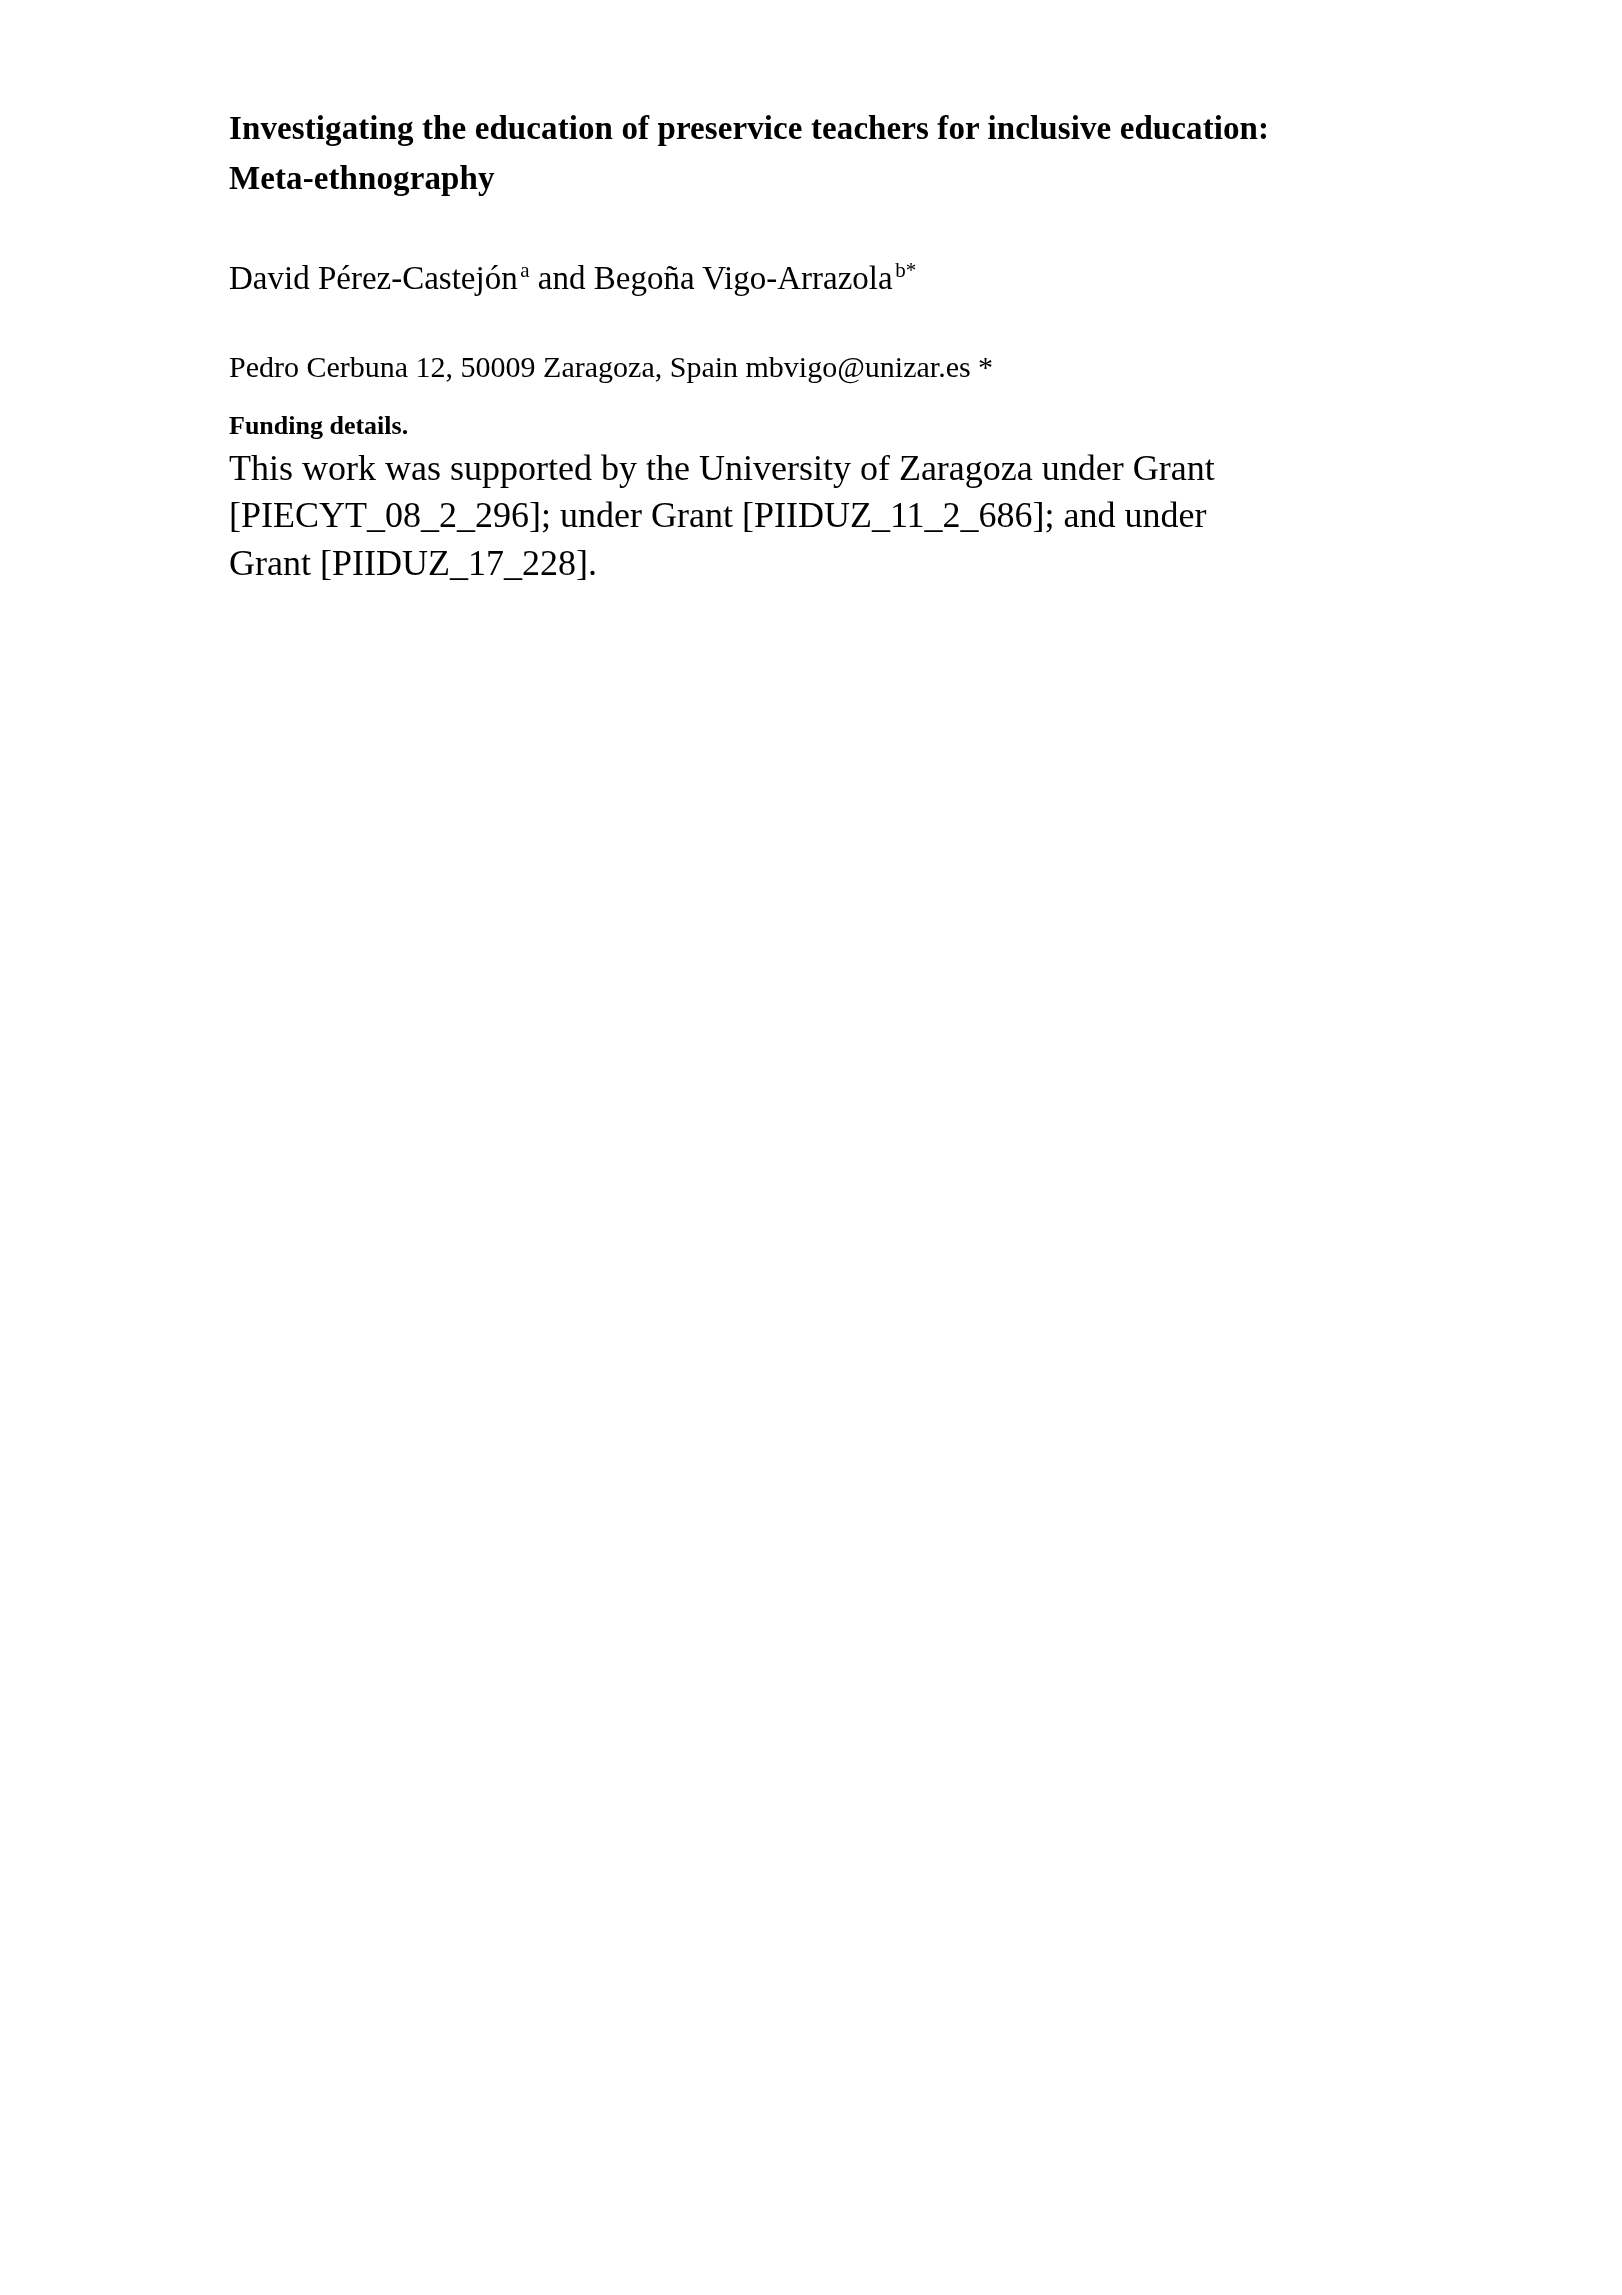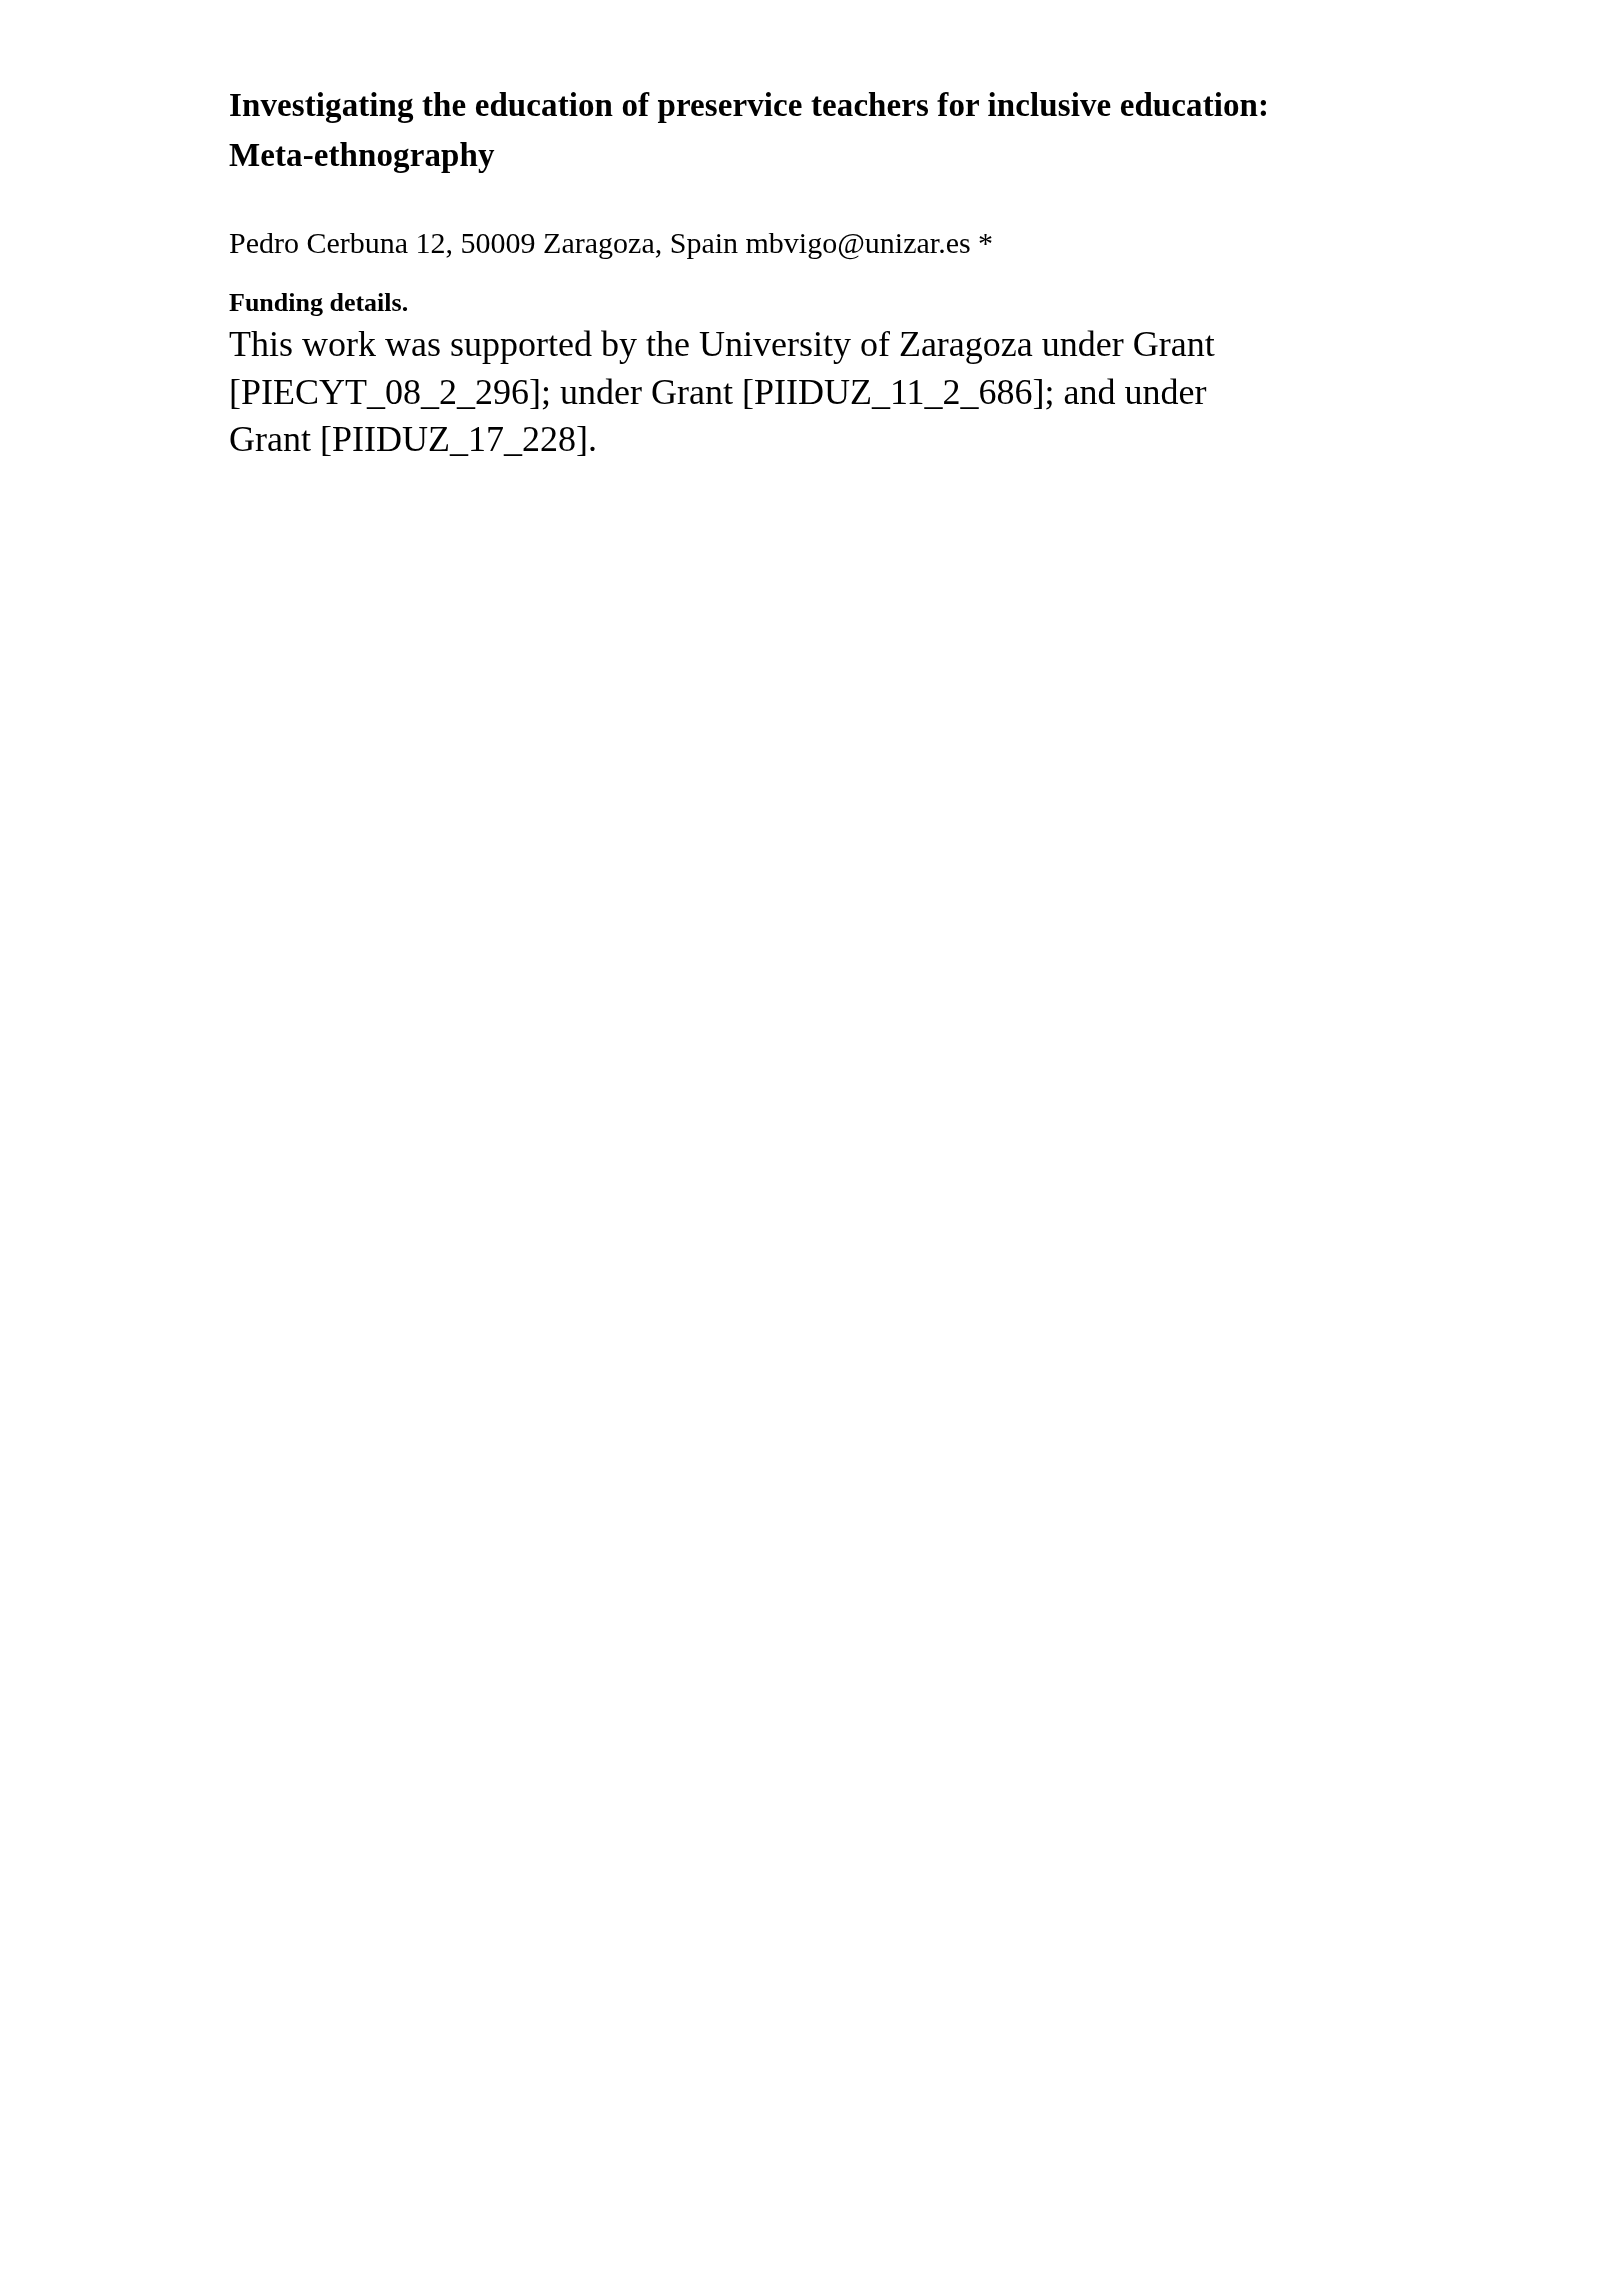--- a/index.html
+++ b/index.html
@@ -13,21 +13,21 @@
     font-family: "Liberation Serif", serif;
     color: #000000;
     -webkit-font-smoothing: antialiased;
   }
   .page {
     position: relative;
     width: 1622px;
     height: 2295px;
     background: #ffffff;
     box-sizing: border-box;
-    padding: 80px 216px 0 229px;
+    padding: 103px 216px 0 229px;
   }
   .title {
     font-size: 33px;
     font-weight: bold;
     line-height: 1.52;
     letter-spacing: 0.1px;
     margin: 0 0 0 0;
     max-width: 1060px;
   }
   .authors {
@@ -72,20 +72,21 @@
     max-width: 1021px;
   }
 </style>
 </head>
 <body>
 
 <div class="page">
 
   <h1 class="title">Investigating the education of preservice teachers for inclusive education: Meta-ethnography</h1>
 
+  <p class="authors"><span>David Pérez-Castejón</span><sup>a</sup><span> and </span><span>Begoña Vigo-Arrazola</span><sup>b*</sup></p>
 
 
   <p class="contact">Pedro Cerbuna 12, 50009 Zaragoza, Spain mbvigo@unizar.es *</p>
 
   <p class="funding-heading">Funding details.</p>
   <p class="funding-body">This work was supported by the University of Zaragoza under Grant [PIECYT_08_2_296]; under Grant [PIIDUZ_11_2_686]; and under Grant [PIIDUZ_17_228].</p>
 
 </div>
 
 

